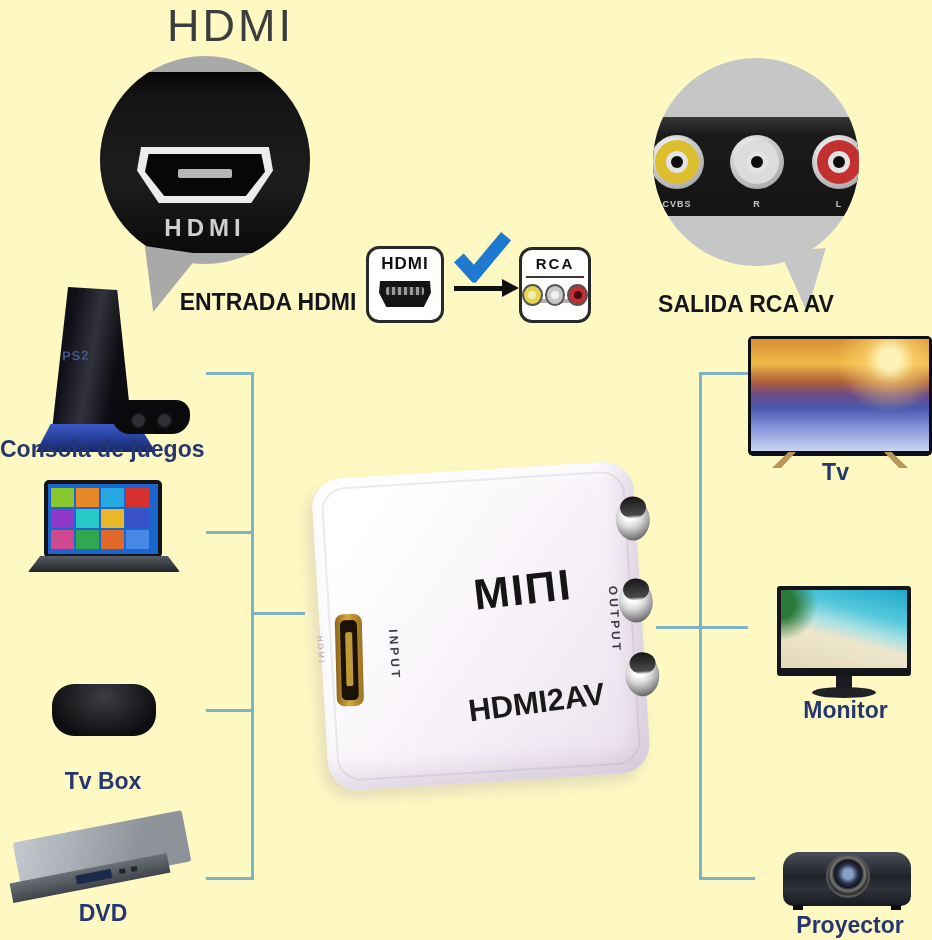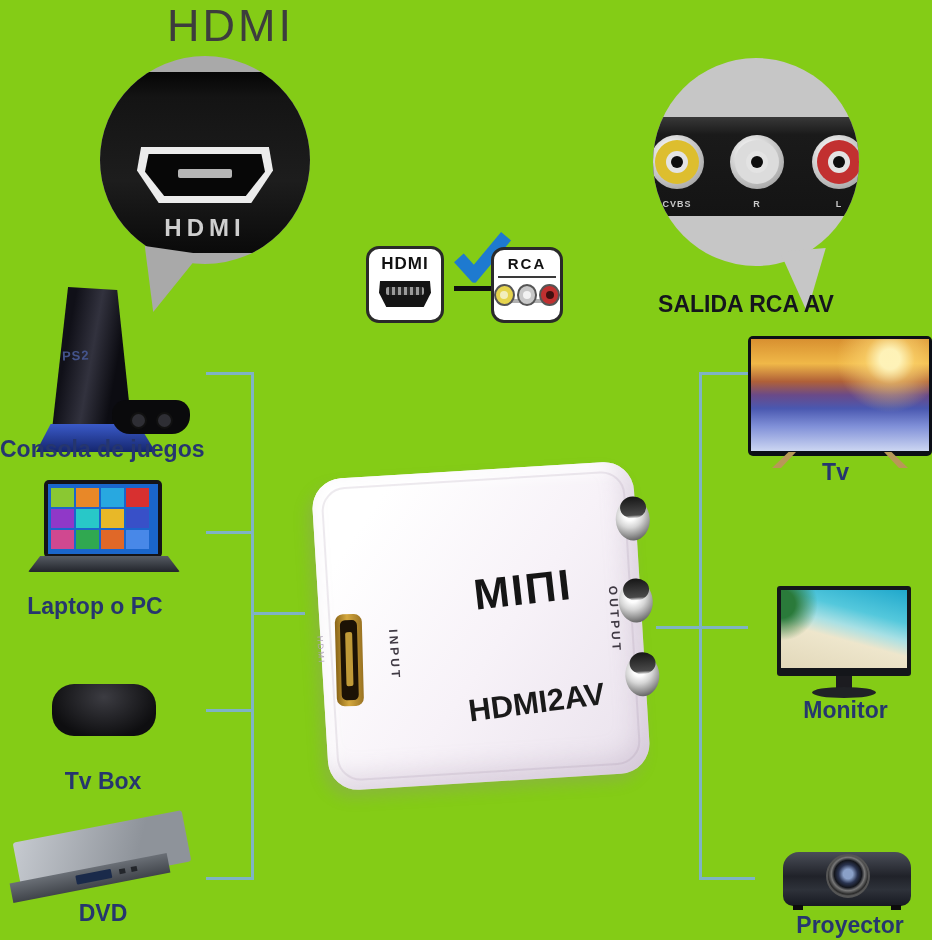--- a/index.html
+++ b/index.html
@@ -1,16 +1,16 @@
 <!DOCTYPE html>
 <html><head>
 <meta charset="utf-8">
 <style>
   html,body{margin:0;padding:0;background:#fff;}
-  .stage{position:relative;width:932px;height:940px;background:#84cc16;overflow:hidden;
+  .stage{position:relative;width:932px;height:940px;background:#fef9c3;overflow:hidden;
          font-family:"Liberation Sans",sans-serif;}
   .abs{position:absolute;}
 
   
   .big-title{position:absolute;color:#3d3d3d;font-size:45px;font-weight:400;letter-spacing:3px;text-align:center;}
   .caption{position:absolute;color:#15151d;font-size:23px;font-weight:bold;text-align:center;white-space:nowrap;}
   .dev-label{position:absolute;color:#26366e;font-size:23px;font-weight:bold;text-align:center;white-space:nowrap;}
 
   
   .bubble{position:absolute;border-radius:50%;overflow:hidden;}
@@ -43,21 +43,21 @@
 
   
   .badge{position:absolute;background:#fff;border:3px solid #2a2a2a;border-radius:13px;box-sizing:border-box;}
   .badge-title{text-align:center;font-weight:bold;color:#111;margin-top:5px;}
   .hdmi-badge{left:366px;top:246px;width:78px;height:77px;}
   .hdmi-badge .badge-title{font-size:17px;letter-spacing:1px;}
   .mini-plug{position:absolute;left:10px;top:32px;width:52px;height:26px;background:#141414;
              clip-path:polygon(2% 0,98% 0,100% 45%,86% 100%,14% 100%,0 45%);}
   .mini-plug-in{position:absolute;left:7px;right:7px;top:6px;height:8px;border-radius:2px;
              background:repeating-linear-gradient(90deg,#9a9a9a 0 3px,#2a2a2a 3px 6px);}
-  .rca-badge{left:491px;top:247px;width:72px;height:76px;}
+  .rca-badge{left:519px;top:247px;width:72px;height:76px;}
   .rca-badge .badge-title{font-size:15px;letter-spacing:2px;}
   .rca-sep{position:absolute;left:4px;right:4px;top:26px;height:2px;background:#3a3a3a;}
   .rca-row{position:absolute;left:0;right:0;top:34px;display:flex;justify-content:center;gap:2px;align-items:center;}
   .rca-bar{position:absolute;left:3px;right:3px;top:49px;height:4px;background:#b0b0b0;}
   .bchip{width:18px;height:18px;border-radius:50%;border:2px solid #555;display:grid;place-items:center;z-index:1;}
   .bchip span{width:8px;height:8px;border-radius:50%;}
   .bchip-y{background:#e6d44e;} .bchip-y span{background:#f2eebc;}
   .bchip-w{background:#c8c8c8;} .bchip-w span{background:#f2f2f2;}
   .bchip-r{background:#c03030;} .bchip-r span{background:#401010;}
   .check-svg{position:absolute;left:452px;top:229px;transform:rotate(3deg);}
@@ -185,20 +185,21 @@
             <div class="hole"></div>
           </div>
         </div>
     </div>
     <div class="jlabel" style="left:-6px;width:60px;">CVBS</div>
     <div class="jlabel" style="left:77px;width:54px;">R</div>
     <div class="jlabel" style="left:159px;width:54px;">L</div>
   </div>
   <div class="tail tail-right"></div>
 
+  <div class="caption" style="left:178px;top:289px;width:180px;">ENTRADA HDMI</div>
   <div class="badge hdmi-badge">
     <div class="badge-title">HDMI</div>
     <div class="mini-plug">
         <div class="mini-plug-in"></div>
       </div>
   </div>
   <svg class="check-svg" width="60" height="54" viewBox="0 0 60 54">
     <path d="M7 30 L23 46 L53 6" stroke="#1e7ad0" stroke-width="13" fill="none"></path>
   </svg>
   <div class="arrow-line"></div>
@@ -253,21 +254,20 @@
           <i></i>
           <i></i>
           <i></i>
           <i></i>
           <i></i>
           <i></i>
       </div>
     </div>
   </div>
   <div class="abs lap-base"></div>
-  <div class="dev-label" style="left:25px;top:593px;width:140px;">Laptop o PC</div>
 
   <div class="abs tvbox"></div>
   <div class="dev-label" style="left:38px;top:740px;width:130px;margin-top:28px;">Tv Box</div>
 
   <div class="abs dvd-top"></div>
   <div class="abs dvd-front">
     <div class="dvd-display"></div>
     <div class="dvd-btn" style="left:110px;"></div>
     <div class="dvd-btn" style="left:122px;"></div>
   </div>

